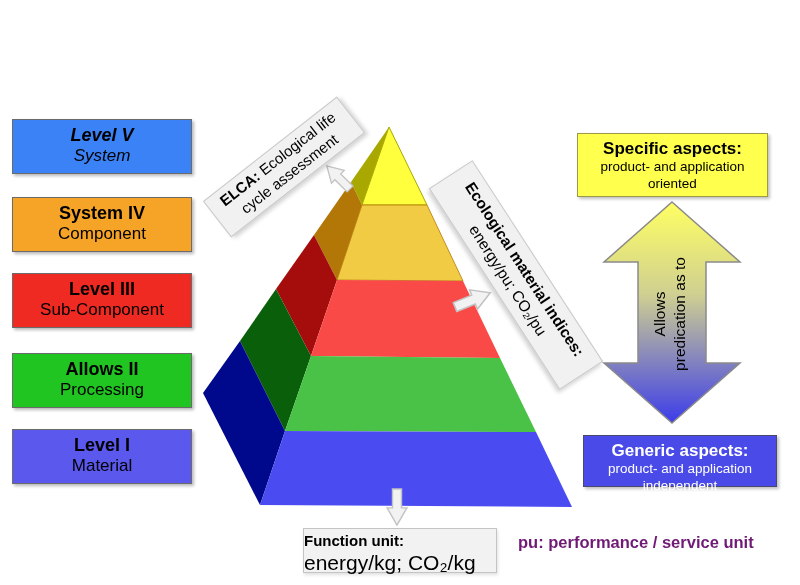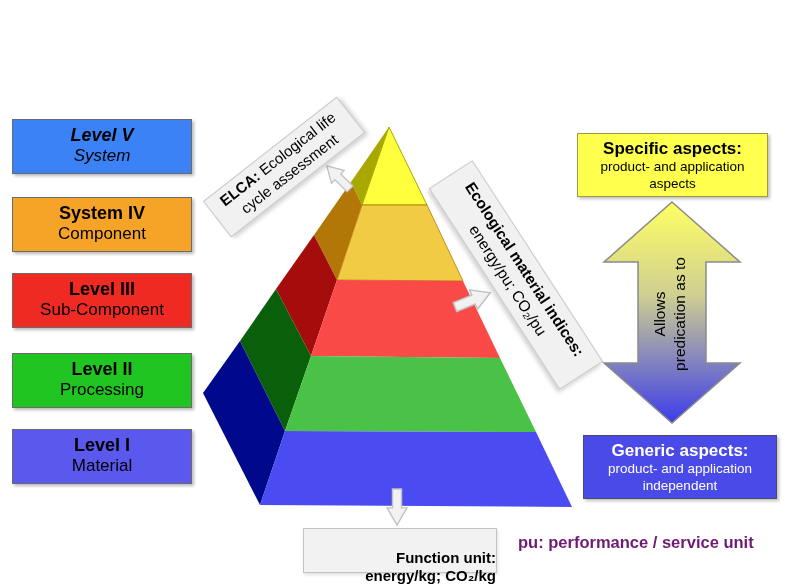--- a/index.html
+++ b/index.html
@@ -24,33 +24,33 @@
   .elca{left:199px;top:144px;width:170px;height:46px;transform:rotate(-38deg);
         font-size:15px;line-height:1.25;padding:2px 4px;}
   .indices{left:396px;top:249px;width:240px;height:52px;transform:rotate(57deg);
            font-size:15.5px;line-height:1.3;}
   .indices .b{font-weight:bold;white-space:nowrap;}
   .indices .v{white-space:nowrap;}
 
   .aspect{position:absolute;box-sizing:border-box;text-align:center;
           box-shadow:2px 2px 3px rgba(0,0,0,.25);padding-top:5px;}
   .specific{left:577px;top:133px;width:191px;height:64px;border:1px solid #9a9a4a;color:#000;}
-  .generic{left:583px;top:435px;width:194px;height:64px;border:1px solid #4a4a70;color:#fff;}
+  .generic{left:583px;top:435px;width:194px;height:52px;border:1px solid #4a4a70;color:#fff;}
   .aspect .hd{font-size:17px;font-weight:bold;line-height:1.2;display:block;}
   .aspect .ln{font-size:13.5px;line-height:1.2;}
 
   .arrowtext{position:absolute;left:587px;top:292px;width:170px;height:44px;
              transform:rotate(-90deg);text-align:center;color:#000;
              font-size:15.5px;line-height:1.3;}
 
   .funbox{position:absolute;left:303px;top:528px;width:194px;height:45px;
           background:#f2f2f2;border:1px solid #c4c4c4;box-sizing:border-box;
-          text-align:right;color:#000;padding-top:20px;box-shadow:1px 2px 3px rgba(0,0,0,.12);}
+          text-align:left;color:#000;padding-top:3px;box-shadow:1px 2px 3px rgba(0,0,0,.12);}
   .funbox .hd{font-size:15px;font-weight:bold;line-height:1.2;display:block;}
-  .funbox .ln{font-size:15px;line-height:1.2;font-weight:bold;}
+  .funbox .ln{font-size:21px;line-height:1.2;}
 
   .punote{position:absolute;left:518px;top:533px;font-size:16.5px;font-weight:bold;color:#701a75;}
 </style>
 </head>
 <body>
 
 <div id="stage">
 
 
   <div class="lvl" style="top: 119px; background-color: #3b82f6; font-style: italic;">
@@ -59,21 +59,21 @@
   </div>
   <div class="lvl" style="top: 197px; background-color: rgb(245, 164, 40);">
     <span class="nm">System IV</span>
     <span class="ds">Component</span>
   </div>
   <div class="lvl" style="top: 273px; background-color: rgb(238, 42, 34);">
     <span class="nm">Level III</span>
     <span class="ds">Sub-Component</span>
   </div>
   <div class="lvl" style="top: 353px; background-color: rgb(33, 197, 33);">
-    <span class="nm">Level II</span>
+    <span class="nm">Allows II</span>
     <span class="ds">Processing</span>
   </div>
   <div class="lvl" style="top: 429px; background-color: rgb(90, 88, 237);">
     <span class="nm">Level I</span>
     <span class="ds">Material</span>
   </div>
 
   <svg width="800" height="585" viewBox="0 0 800 585">
     <defs>
       <linearGradient id="dblgrad" x1="0" y1="0" x2="0" y2="1">
@@ -111,21 +111,21 @@
   </div>
 
   <div class="graybox indices">
     <div class="b">Ecological material indices:</div>
     <div class="v">energy/pu; CO₂/pu</div>
   </div>
 
   <div class="aspect specific" style="background-color: rgb(255, 255, 77);">
     <span class="hd">Specific aspects:</span>
     <div class="ln">product- and application</div>
-    <div class="ln">aspects</div>
+    <div class="ln">oriented</div>
   </div>
 
   <div class="arrowtext">
     <div>Allows</div>
     <div>predication as to</div>
   </div>
 
   <div class="aspect generic" style="background-color: rgb(74, 74, 232);">
     <span class="hd">Generic aspects:</span>
     <div class="ln">product- and application</div>

